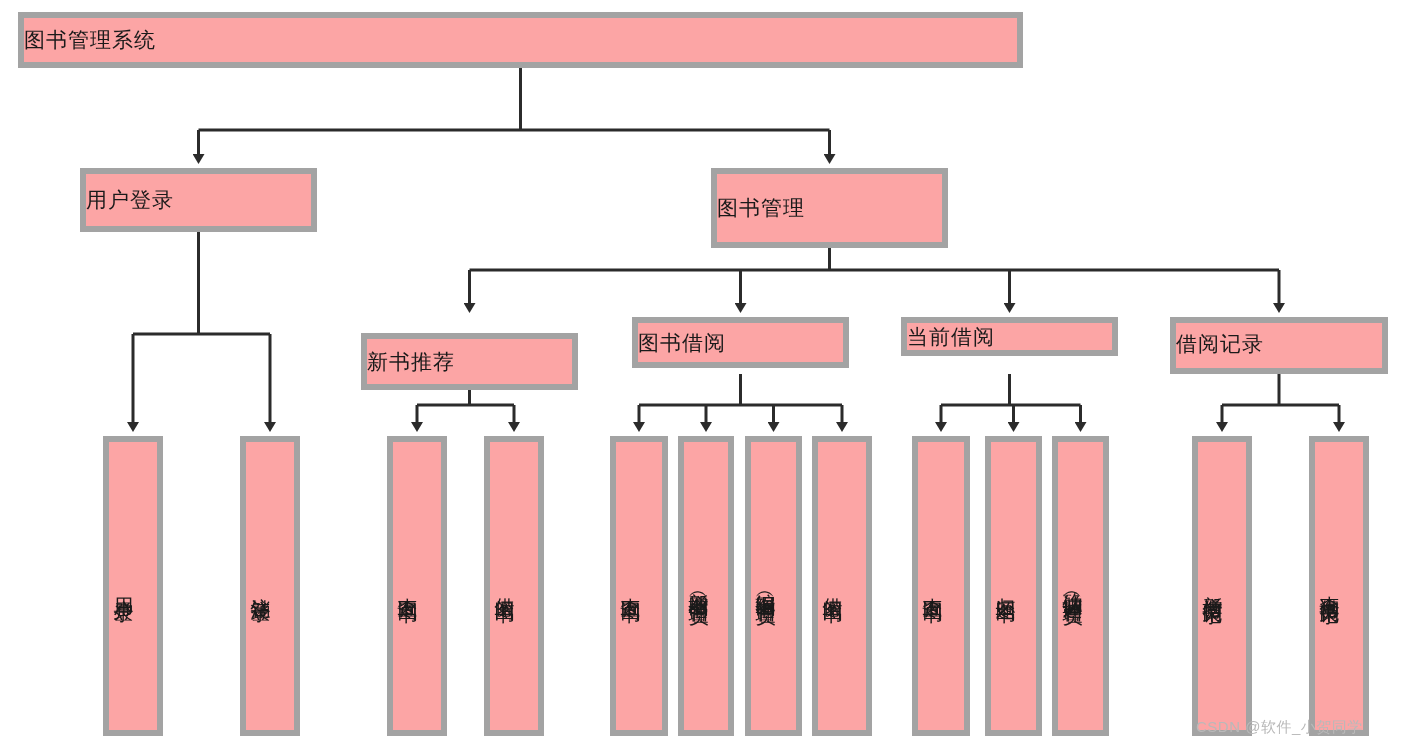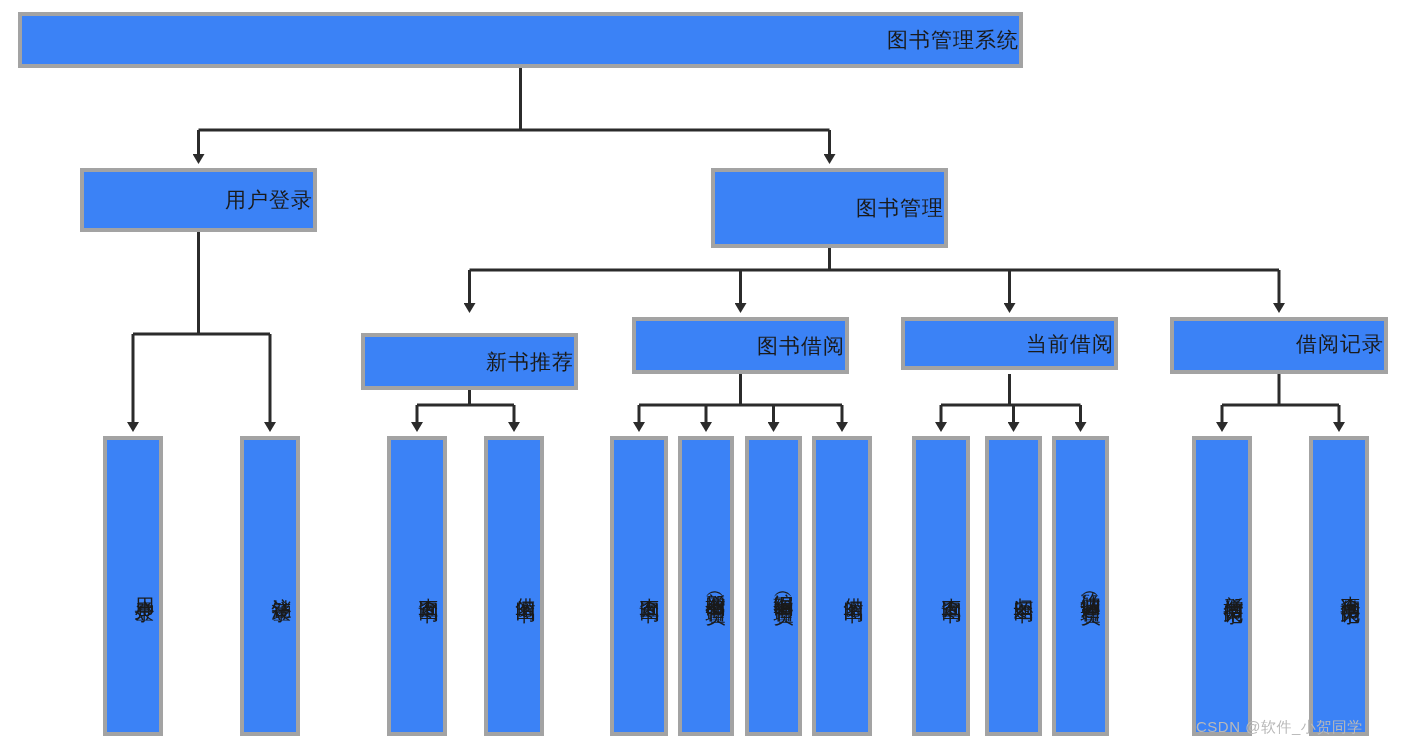--- a/index.html
+++ b/index.html
@@ -22,25 +22,25 @@
     position: absolute;
     left: 0;
     top: 0;
     width: 1405px;
     height: 747px;
     pointer-events: none;
   }
   .node {
     position: absolute;
     box-sizing: border-box;
-    background: #3b82f6;
-    border: 4px solid #a3a3a3;
+    background: #fca5a5;
+    border: 6px solid #a3a3a3;
     display: flex;
     align-items: center;
-    justify-content: flex-end;
+    justify-content: flex-start;
     color: #1a1a1a;
   }
   .node.h {
     font-size: 21px;
     letter-spacing: 1px;
     line-height: 1.2;
   }
   .node.v {
     font-size: 20px;
     letter-spacing: 2px;
@@ -115,24 +115,24 @@
       </div>
       <div class="node h" style="left: 80px; top: 168px; width: 237px; height: 64px;">
         <span>用户登录</span>
       </div>
       <div class="node h" style="left: 711px; top: 168px; width: 237px; height: 80px;">
         <span>图书管理</span>
       </div>
       <div class="node h" style="left: 361px; top: 317px; width: 217px; height: 57px; margin-top: 16px;">
         <span>新书推荐</span>
       </div>
-      <div class="node h" style="left: 632px; top: 317px; width: 217px; height: 57px;">
+      <div class="node h" style="left: 632px; top: 317px; width: 217px; height: 51px;">
         <span>图书借阅</span>
       </div>
-      <div class="node h" style="left: 901px; top: 317px; width: 217px; height: 53px;">
+      <div class="node h" style="left: 901px; top: 317px; width: 217px; height: 39px;">
         <span>当前借阅</span>
       </div>
       <div class="node h" style="left: 1170px; top: 317px; width: 218px; height: 57px; font-family: Liberation Mono, monospace;">
         <span>借阅记录</span>
       </div>
       <div class="node v" style="left: 103px; top: 436px; width: 60px; height: 300px;">
         <span class="vtext">用户登录</span>
       </div>
       <div class="node v" style="left: 240px; top: 436px; width: 60px; height: 300px;">
         <span class="vtext">注销登录</span>

